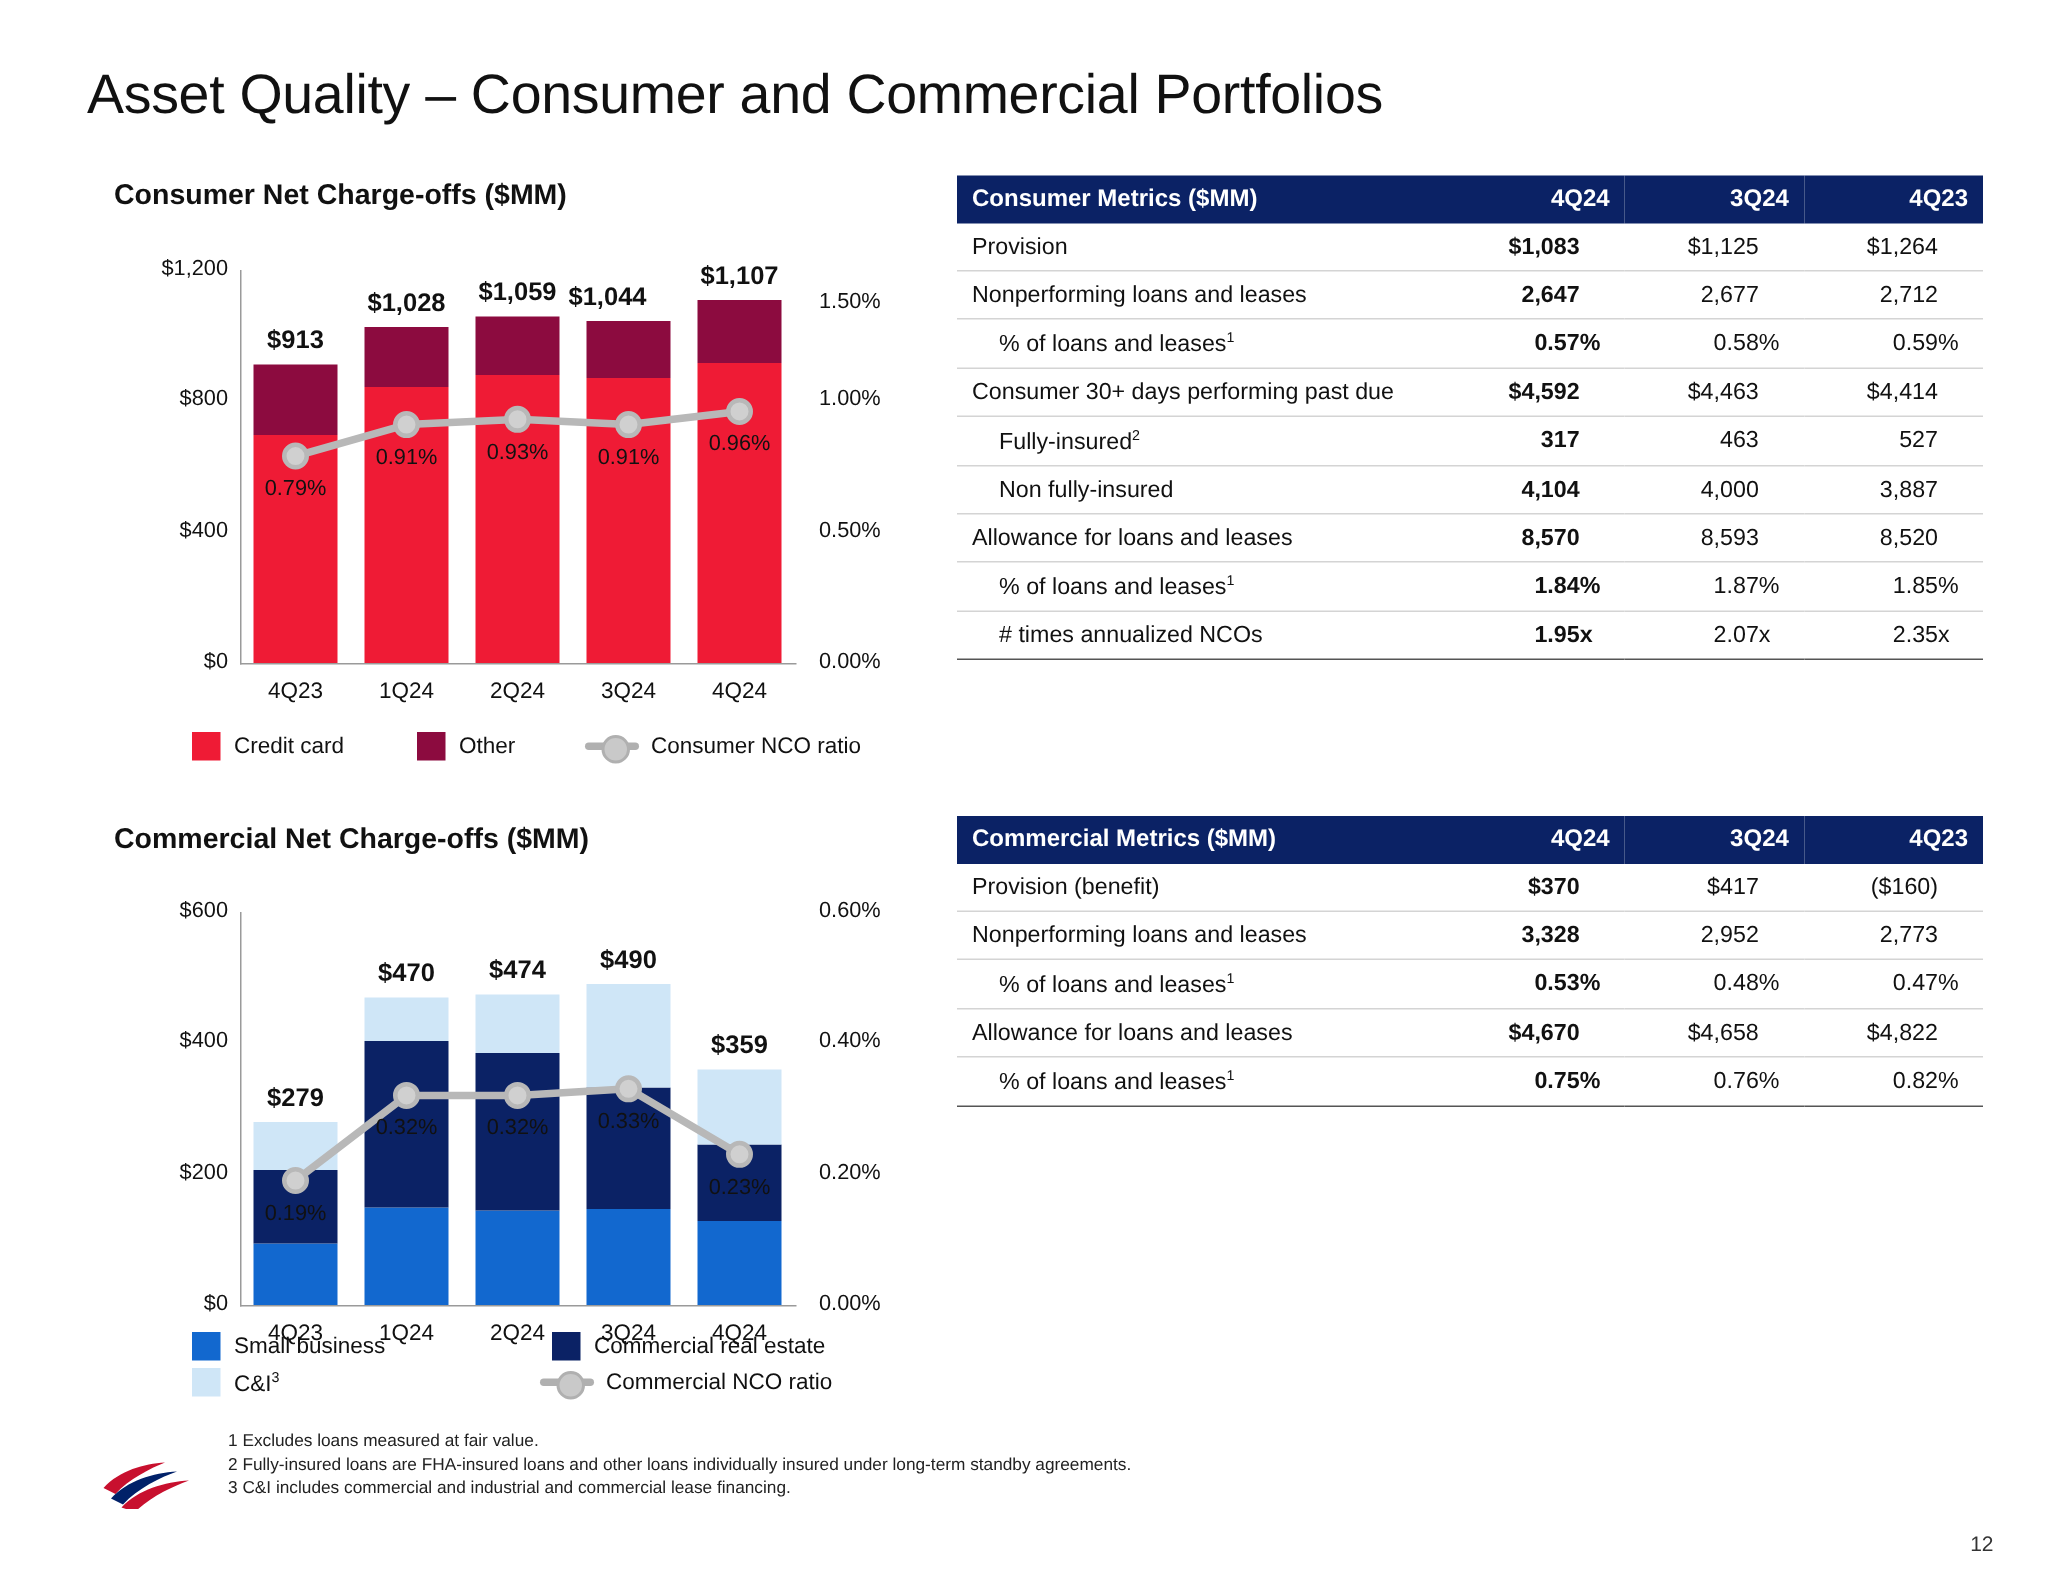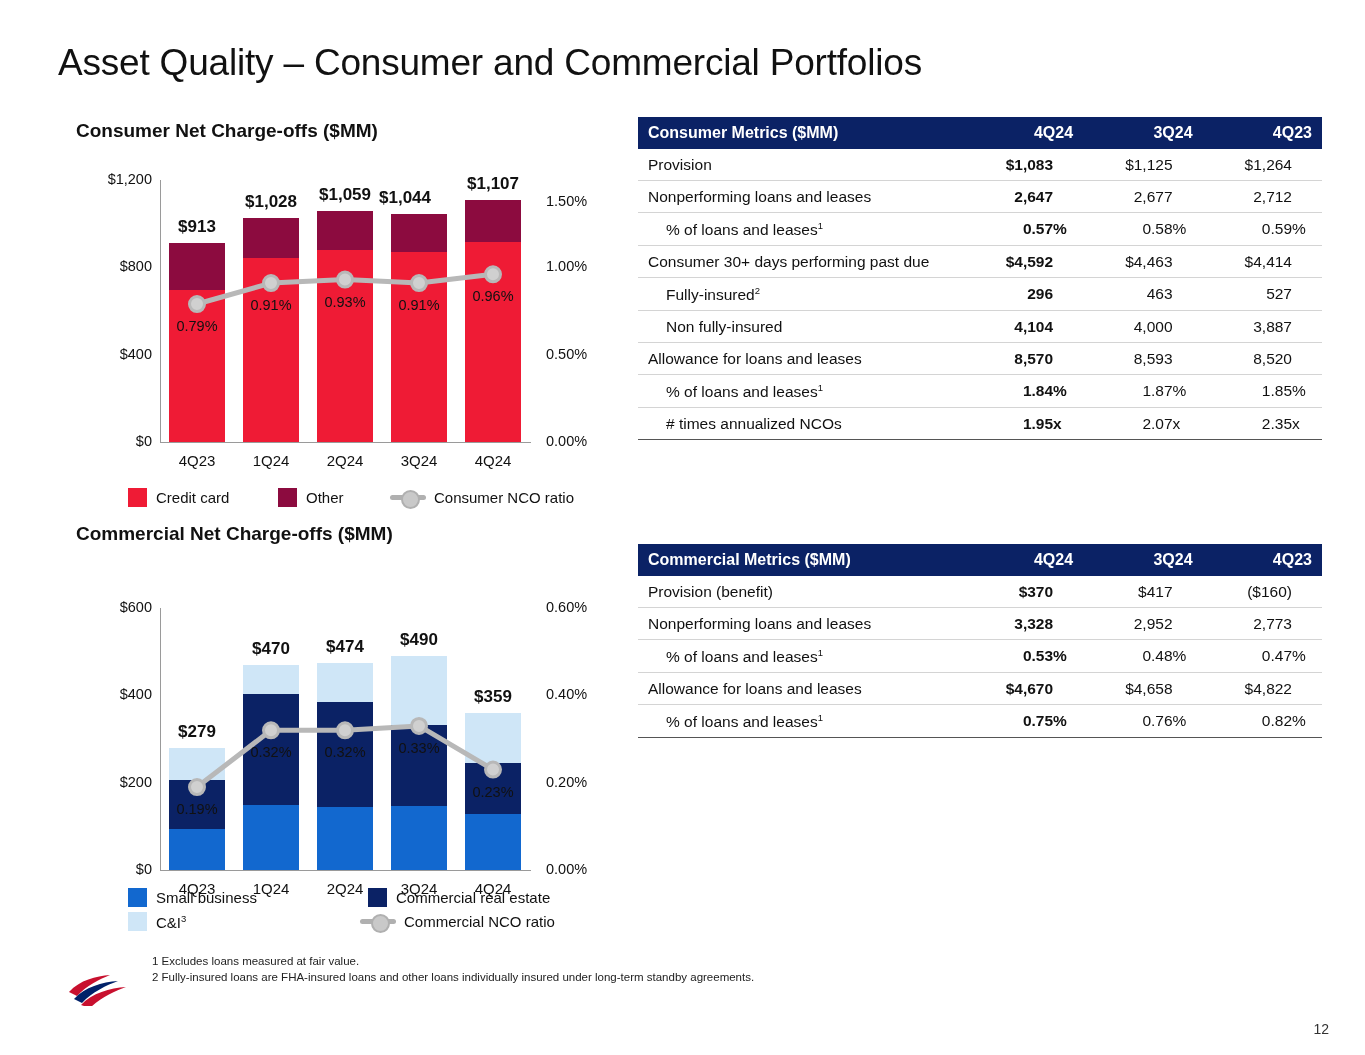--- a/index.html
+++ b/index.html
@@ -7,21 +7,21 @@
     width:1365px;height:1055px;background:#ffffff;
     font-family:"Liberation Sans", sans-serif;
     color:#1a1a1a;position:relative;overflow:hidden;
   }
   .page-title{
     position:absolute;left:58px;top:42px;font-size:37px;font-weight:400;color:#111;
     letter-spacing:-0.2px;white-space:nowrap;
   }
   .sec-title{font-size:19px;font-weight:bold;color:#111;}
   #consumer-chart-title{position:absolute;left:76px;top:120px;}
-  #commercial-chart-title{position:absolute;left:76px;top:523px;}
+  #commercial-chart-title{position:absolute;left:76px;top:549px;}
 
   
   .chart{position:absolute;}
   .plot{position:absolute;border-left:1px solid #9a9a9a;border-bottom:1px solid #9a9a9a;}
   .ytick{position:absolute;font-size:14.5px;color:#111;text-align:right;white-space:nowrap;}
   .ytick-r{position:absolute;font-size:14.5px;color:#111;text-align:left;white-space:nowrap;}
   .xtick{position:absolute;font-size:15px;color:#111;text-align:center;white-space:nowrap;}
   .bar{position:absolute;}
   .bar-total{position:absolute;font-size:17px;font-weight:bold;color:#111;text-align:center;white-space:nowrap;}
   .pt-label{position:absolute;font-size:14.5px;color:#111;text-align:center;white-space:nowrap;}
@@ -199,21 +199,21 @@
         <td class="num"><span>0.59</span><span class="unit"> %</span></td>
       </tr>
       <tr>
         <td>Consumer 30+ days performing past due</td>
         <td class="num b"><span>$4,592</span><span class="unit-b"></span></td>
         <td class="num"><span>$4,463</span><span class="unit"></span></td>
         <td class="num"><span>$4,414</span><span class="unit"></span></td>
       </tr>
       <tr>
         <td class="indent1">Fully-insured<sup>2</sup></td>
-        <td class="num b"><span>296</span><span class="unit-b"></span></td>
+        <td class="num b"><span>317</span><span class="unit-b"></span></td>
         <td class="num"><span>463</span><span class="unit"></span></td>
         <td class="num"><span>527</span><span class="unit"></span></td>
       </tr>
       <tr>
         <td class="indent1">Non fully-insured</td>
         <td class="num b"><span>4,104</span><span class="unit-b"></span></td>
         <td class="num"><span>4,000</span><span class="unit"></span></td>
         <td class="num"><span>3,887</span><span class="unit"></span></td>
       </tr>
       <tr>
@@ -282,15 +282,16 @@
 
 <svg class="logo" viewBox="0 0 72 34">
   <path d="M3 20 C14 8, 30 4, 44 3 C34 7, 20 14, 11 24 Z" fill="#c8102e"></path>
   <path d="M8 27 C19 15, 36 10, 52 9 C41 13, 26 20, 16 31 Z" fill="#012169"></path>
   <path d="M15 33 C26 21, 44 16, 60 15 C49 19, 34 26, 24 36 Z" fill="#c8102e"></path>
 </svg>
 
 <div class="footnotes">
   <div>1 Excludes loans measured at fair value.</div>
   <div>2 Fully-insured loans are FHA-insured loans and other loans individually insured under long-term standby agreements.</div>
+  <div>3 C&amp;I includes commercial and industrial and commercial lease financing.</div>
 </div>
 
 <div class="page-num">12</div>
 
 </body></html>

